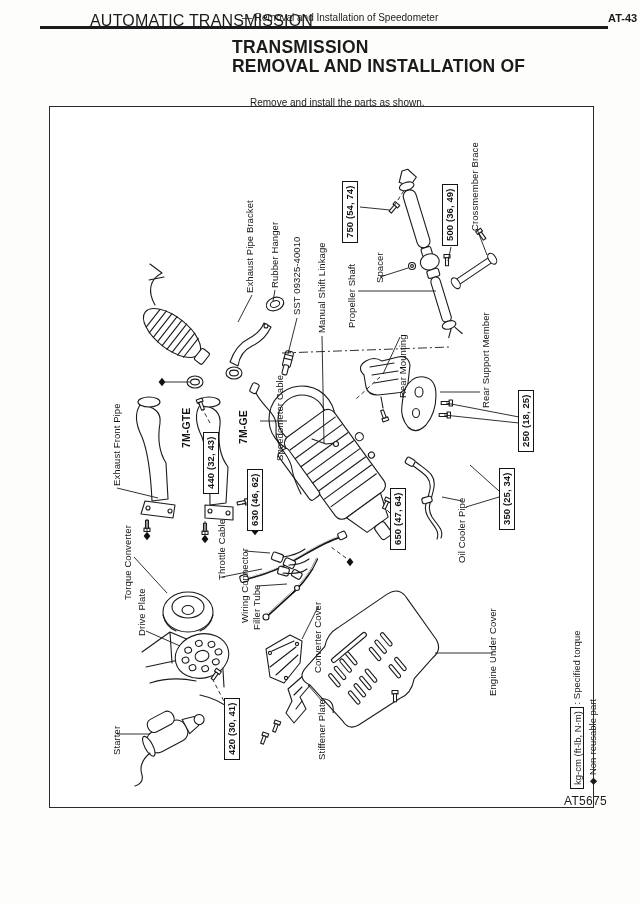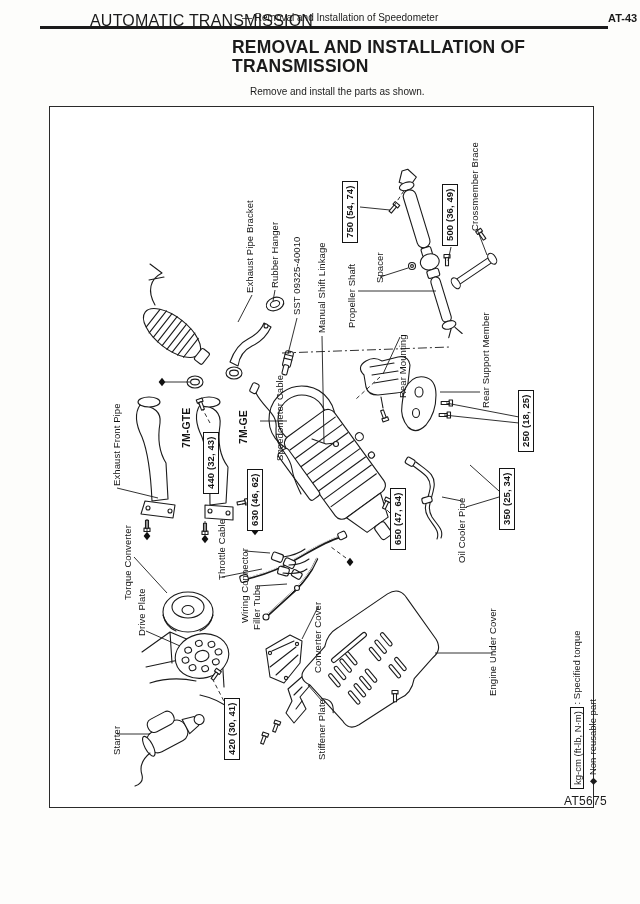--- a/index.html
+++ b/index.html
@@ -3,21 +3,21 @@
 <meta charset="utf-8">
 <style>
   html,body{margin:0;padding:0;}
   body{width:640px;height:904px;background:#fdfdfb;font-family:"Liberation Sans","DejaVu Sans",sans-serif;color:#1b1b1b;position:relative;overflow:hidden;}
   .hdr{position:absolute;top:12px;left:0;width:640px;font-size:10px;white-space:nowrap;}
   .hdr .sec{position:absolute;left:90px;font-weight:normal;font-size:16px;letter-spacing:.2px;}
   .hdr .sub{position:absolute;left:242px;font-size:10px;}
   .hdr .pg{position:absolute;left:568px;font-weight:bold;font-size:11px;margin-left:40px;}
   .rule{position:absolute;top:26px;left:40px;width:568px;height:2.6px;background:#1b1b1b;}
   .title{position:absolute;left:232px;top:38px;font-size:17.5px;font-weight:bold;line-height:19px;letter-spacing:.2px;white-space:nowrap;}
-  .instr{position:absolute;left:250px;top:86px;font-size:10px;}
+  .instr{position:absolute;left:250px;top:97px;font-size:10px;}
   .fig{position:absolute;left:49px;top:106px;width:545px;height:702px;border:1.6px solid #2a2a2a;background:#fff;box-sizing:border-box;}
   .fig svg{position:absolute;left:0;top:0;}
   #label-layer{position:absolute;left:0;top:0;width:100%;height:100%;}
   .vlabel{position:absolute;transform-origin:0 0;transform:rotate(-90deg);white-space:nowrap;font-size:9.5px;line-height:11px;color:#141414;letter-spacing:.1px;}
   .vlabel.bold{font-weight:bold;font-size:10.5px;}
   .vlabel.tbox{font-weight:bold;border:1.1px solid #141414;background:#fff;padding:1px 4px 1.5px 4px;}
   .legend1{position:absolute;left:521px;top:682px;transform-origin:0 0;transform:rotate(-90deg);white-space:nowrap;font-size:9.5px;}
   .legend1 .ubox{border:1.1px solid #141414;padding:0.5px 3px;background:#fff;}
   .legend2{position:absolute;left:537px;top:678px;transform-origin:0 0;transform:rotate(-90deg);white-space:nowrap;font-size:9.5px;}
   .figcode{position:absolute;left:514px;top:687px;font-size:12px;letter-spacing:.3px;}
@@ -34,22 +34,22 @@
 <body>
 
 <div class="hdr">
   <span class="sec">AUTOMATIC TRANSMISSION</span>
   <span class="sub">— Removal and Installation of Speedometer</span>
   <span class="pg">AT-43</span>
 </div>
 <div class="rule"></div>
 
 <div class="title">
+  <div>TRANSMISSION</div>
   <div>REMOVAL AND INSTALLATION OF</div>
-  <div>TRANSMISSION</div>
 </div>
 <div class="instr">Remove and install the parts as shown.</div>
 
 <div class="fig">
   <svg width="545" height="702" viewBox="0 0 545 702">
     <defs>
       <g id="bolt">
         <rect x="-3" y="-8.5" width="6" height="3.4" class="p"></rect>
         <rect x="-1.5" y="-5.2" width="3" height="8" class="p"></rect>
       </g>

